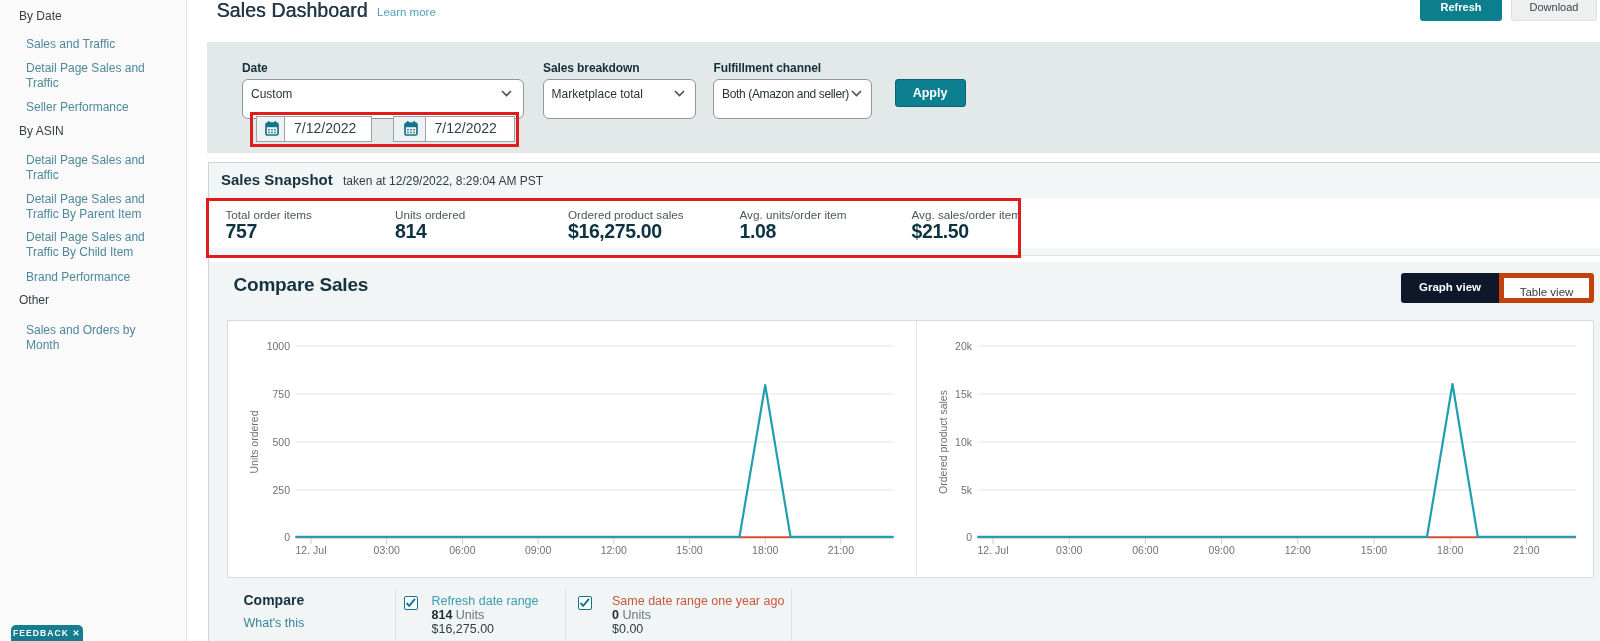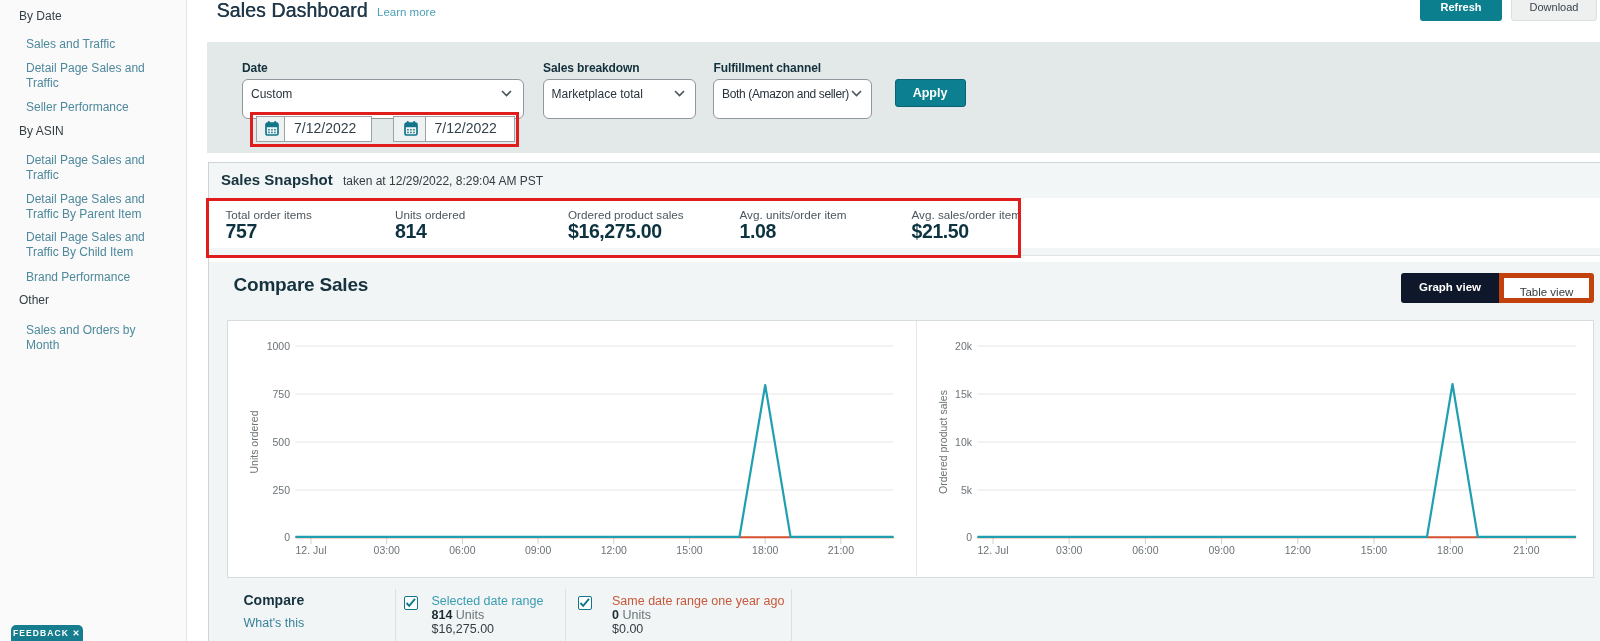--- a/index.html
+++ b/index.html
@@ -202,21 +202,21 @@
   <div class="abs" style="left:565px;top:589px;width:1px;height:52px;background:#dce0e2;"></div>
   <div class="abs" style="left:791px;top:589px;width:1px;height:52px;background:#dce0e2;"></div>
   <div class="abs" style="left:243.5px;top:591.5px;font-size:14px;font-weight:bold;color:#16323e;">Compare</div>
   <div class="abs link" style="left:243.5px;top:615.5px;font-size:12.5px;">What's this</div>
 
   <div class="cbx" style="left:404px;top:596px;">
       <svg width="11" height="10" viewBox="0 0 11 10">
         <polyline points="1.5,5 4.2,7.8 10,0.8" fill="none" stroke="#11768a" stroke-width="1.9"></polyline>
       </svg>
     </div>
-  <div class="abs" style="left:431.5px;top:593.5px;font-size:12.5px;color:#3a9cb1;">Selected date range</div>
+  <div class="abs" style="left:431.5px;top:593.5px;font-size:12.5px;color:#3a9cb1;">Refresh date range</div>
   <div class="abs" style="left:431.5px;top:608px;font-size:12.5px;color:#6a7479;"><span style="font-weight:bold;color:#1d2b33;">814</span> Units</div>
   <div class="abs" style="left:431.5px;top:622px;font-size:12.5px;color:#333e44;">$16,275.00</div>
 
   <div class="cbx" style="left:578px;top:596px;">
       <svg width="11" height="10" viewBox="0 0 11 10">
         <polyline points="1.5,5 4.2,7.8 10,0.8" fill="none" stroke="#11768a" stroke-width="1.9"></polyline>
       </svg>
     </div>
   <div class="abs" style="left:612px;top:593.5px;font-size:12.5px;color:#c8583a;">Same date range one year ago</div>
   <div class="abs" style="left:612px;top:608px;font-size:12.5px;color:#6a7479;"><span style="font-weight:bold;color:#1d2b33;">0</span> Units</div>

